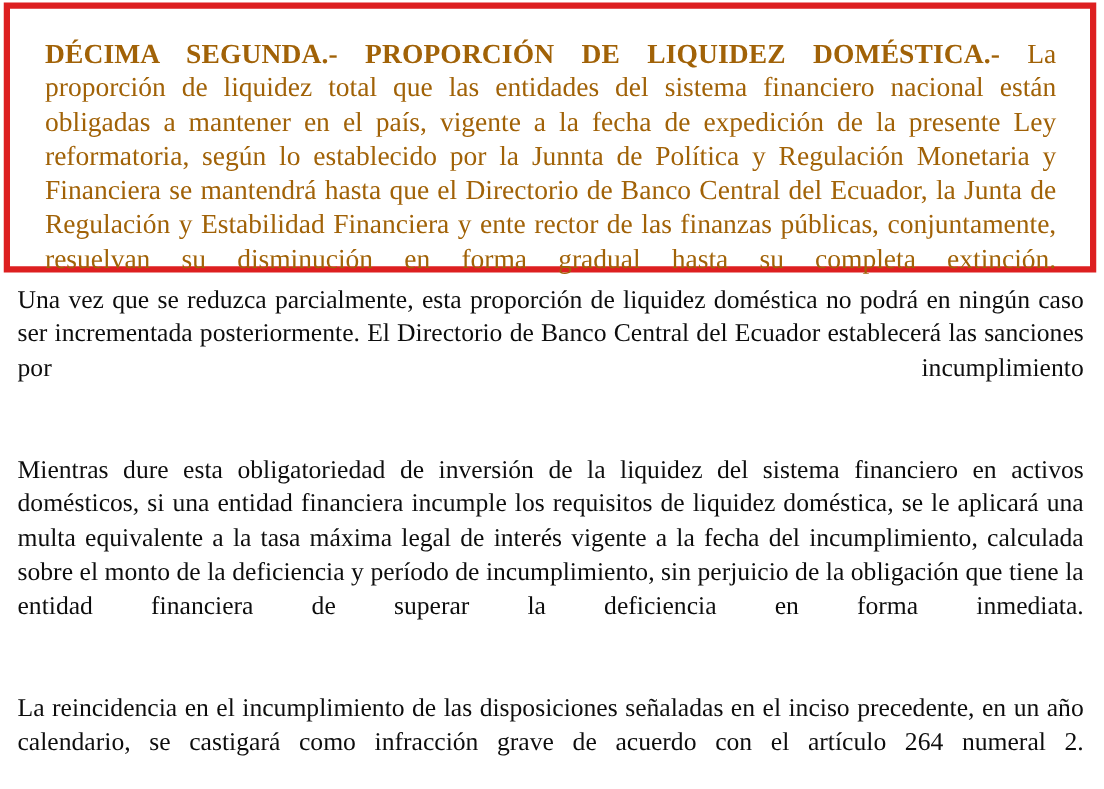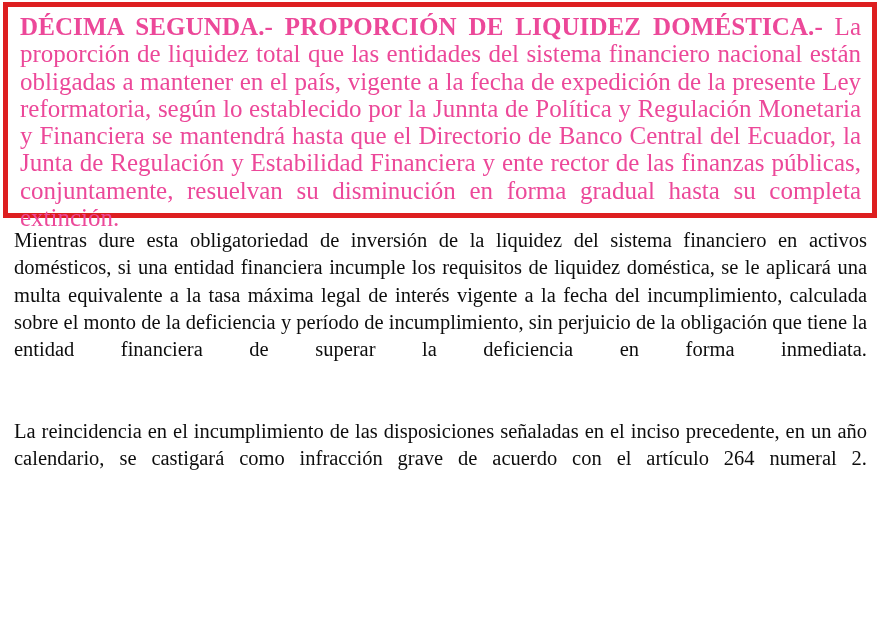--- a/index.html
+++ b/index.html
@@ -37,26 +37,26 @@
     border: 5px solid #dd1f20;
     background: #ffffff;
   }
 
   .highlight-box .box-inner {
     padding: 6px 11px 0 12px;
   }
 
   
   .para {
-    font-size: 25px;
+    font-size: 22px;
     line-height: 27.3px;
     text-align: justify;
     text-justify: inter-word;
-    margin: 0;
-    color: #ec4899;
+    margin: 16px;
+    color: #a16207;
     hyphens: none;
   }
 
   .para .lead {
     font-weight: bold;
     letter-spacing: 0.1px;
   }
 
   
   .para::after {
@@ -102,20 +102,21 @@
 <div id="page">
 
   <div class="highlight-box">
     <div class="box-inner">
       <p class="para"><span class="lead">DÉCIMA SEGUNDA.- PROPORCIÓN DE LIQUIDEZ DOMÉSTICA.-</span><span> La proporción de liquidez total que las entidades del sistema financiero nacional están obligadas a mantener en el país, vigente a la fecha de expedición de la presente Ley reformatoria, según lo establecido por la Junnta de Política y Regulación Monetaria y Financiera se mantendrá hasta que el Directorio de Banco Central del Ecuador, la Junta de Regulación y Estabilidad Financiera y ente rector de las finanzas públicas, conjuntamente, resuelvan su disminución en forma gradual hasta su completa extinción.</span></p>
     </div>
   </div>
 
   <div class="body-area">
 
+    <p class="body-para">Una vez que se reduzca parcialmente, esta proporción de liquidez doméstica no podrá en ningún caso ser incrementada posteriormente. El Directorio de Banco Central del Ecuador establecerá las sanciones por incumplimiento</p>
 
     <p class="body-para">Mientras dure esta obligatoriedad de inversión de la liquidez del sistema financiero en activos domésticos, si una entidad financiera incumple los requisitos de liquidez doméstica, se le aplicará una multa equivalente a la tasa máxima legal de interés vigente a la fecha del incumplimiento, calculada sobre el monto de la deficiencia y período de incumplimiento, sin perjuicio de la obligación que tiene la entidad financiera de superar la deficiencia en forma inmediata.</p>
 
     <p class="body-para">La reincidencia en el incumplimiento de las disposiciones señaladas en el inciso precedente, en un año calendario, se castigará como infracción grave de acuerdo con el artículo 264 numeral 2.</p>
 
   </div>
 
 </div>
 
 </body></html>

